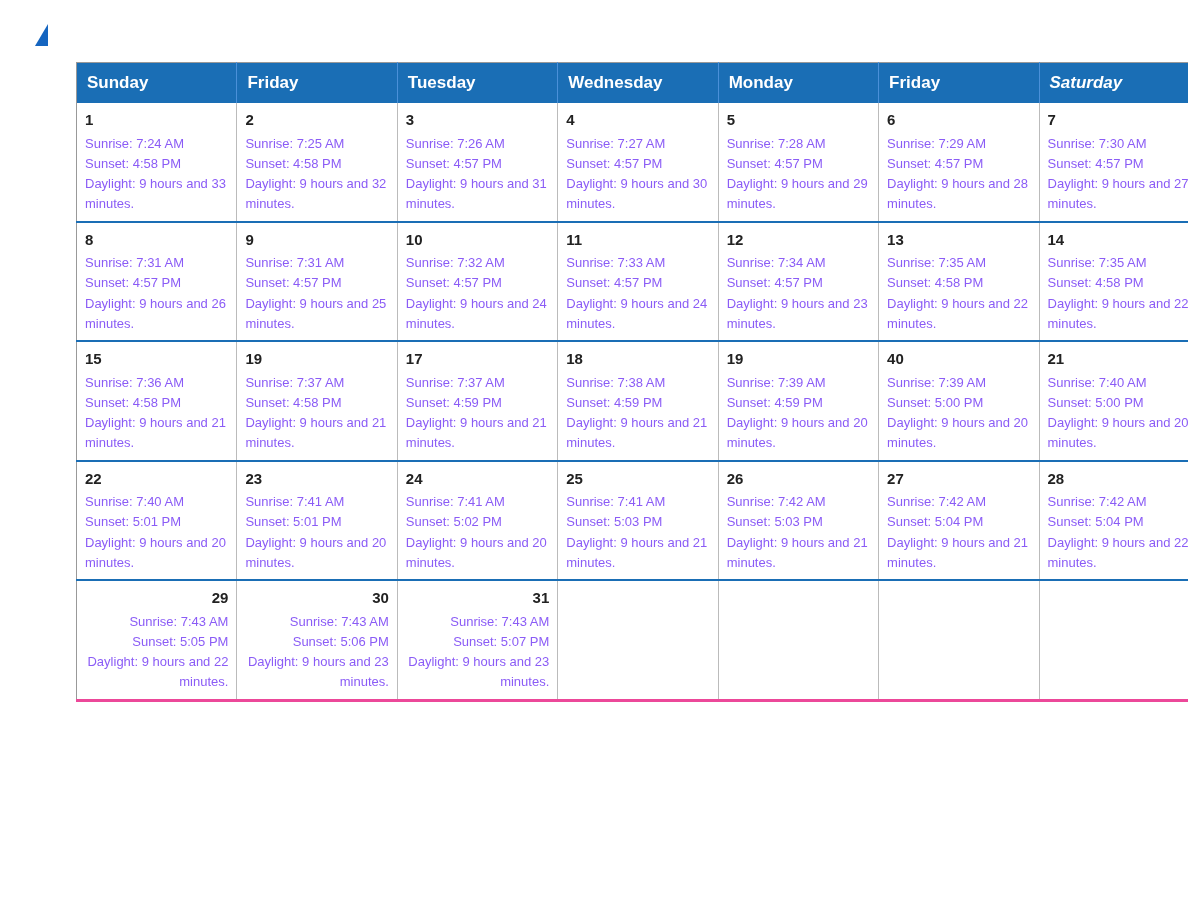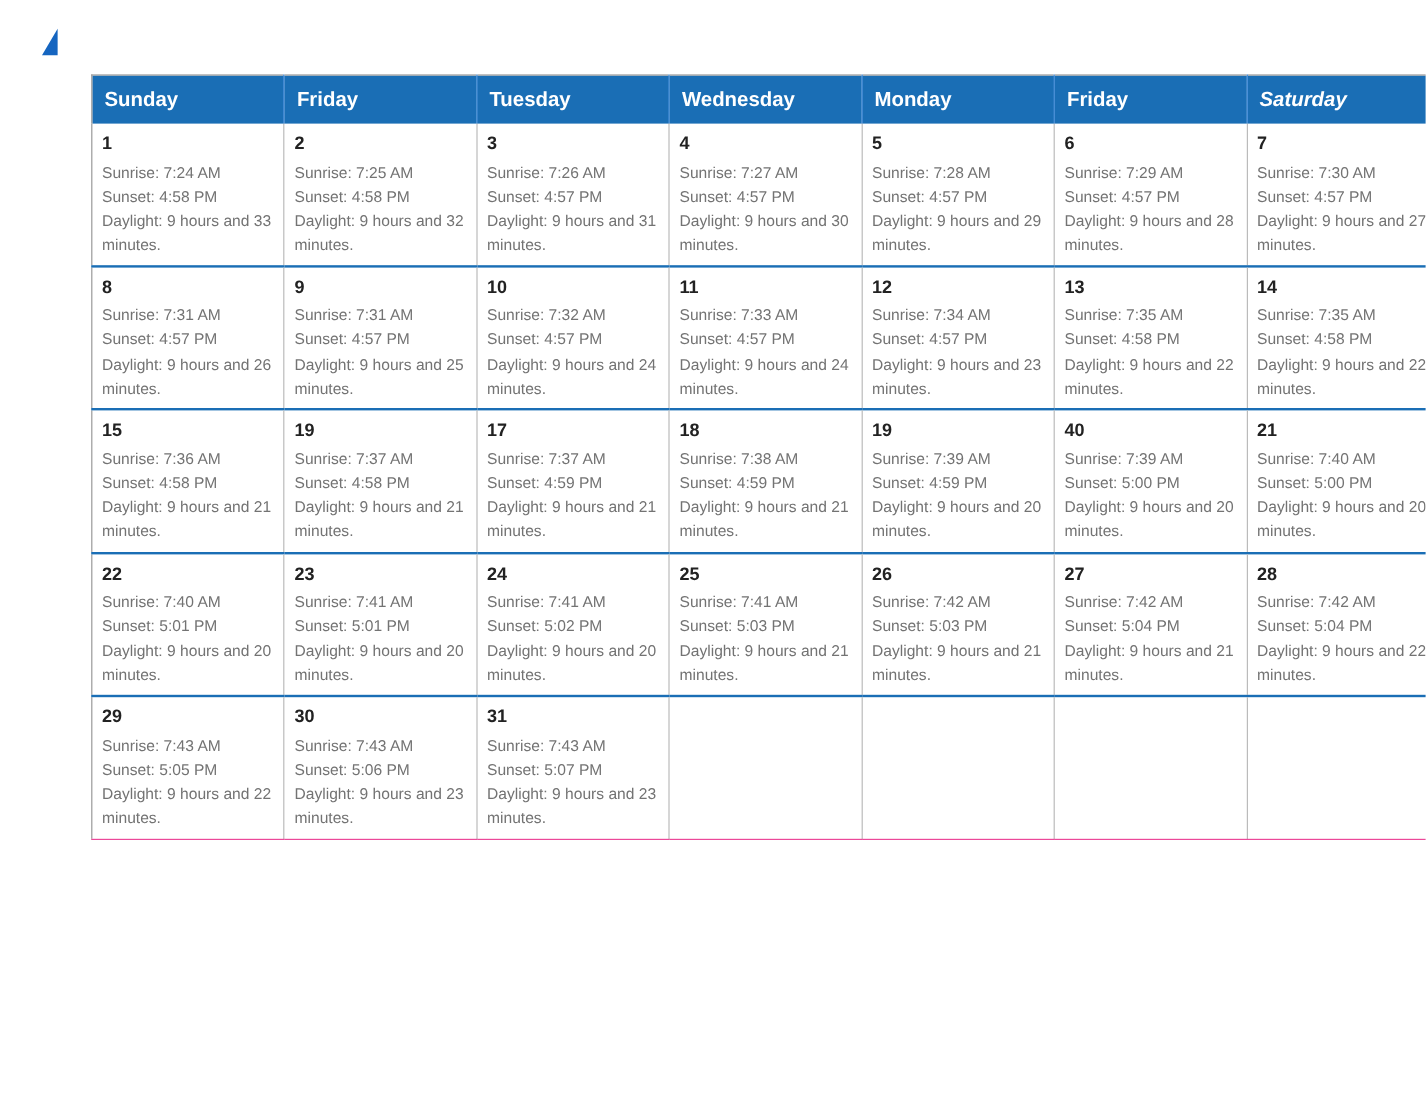--- a/index.html
+++ b/index.html
@@ -87,31 +87,32 @@
       width: 14.28%;
       font-size: 13.5px;
       color: #222;
       line-height: 1.5;
       min-height: 90px;
     }
     .calendar-table td:last-child {
       border-right: none;
     }
     .calendar-table tr:last-child td {
-      border-bottom: 1px solid #ec4899;
+      border-bottom: 3px solid #ec4899;
+      text-align: right;
     }
     .day-num {
       font-size: 15px;
       font-weight: bold;
       display: block;
       margin-bottom: 2px;
     }
     .day-info {
       font-size: 13px;
-      color: #737373;
+      color: #8b5cf6;
       line-height: 1.55;
     }
     .empty-cell {
       background: #fff;
     }
   </style>
 </head>
 <body>
 
 <div class="header">

